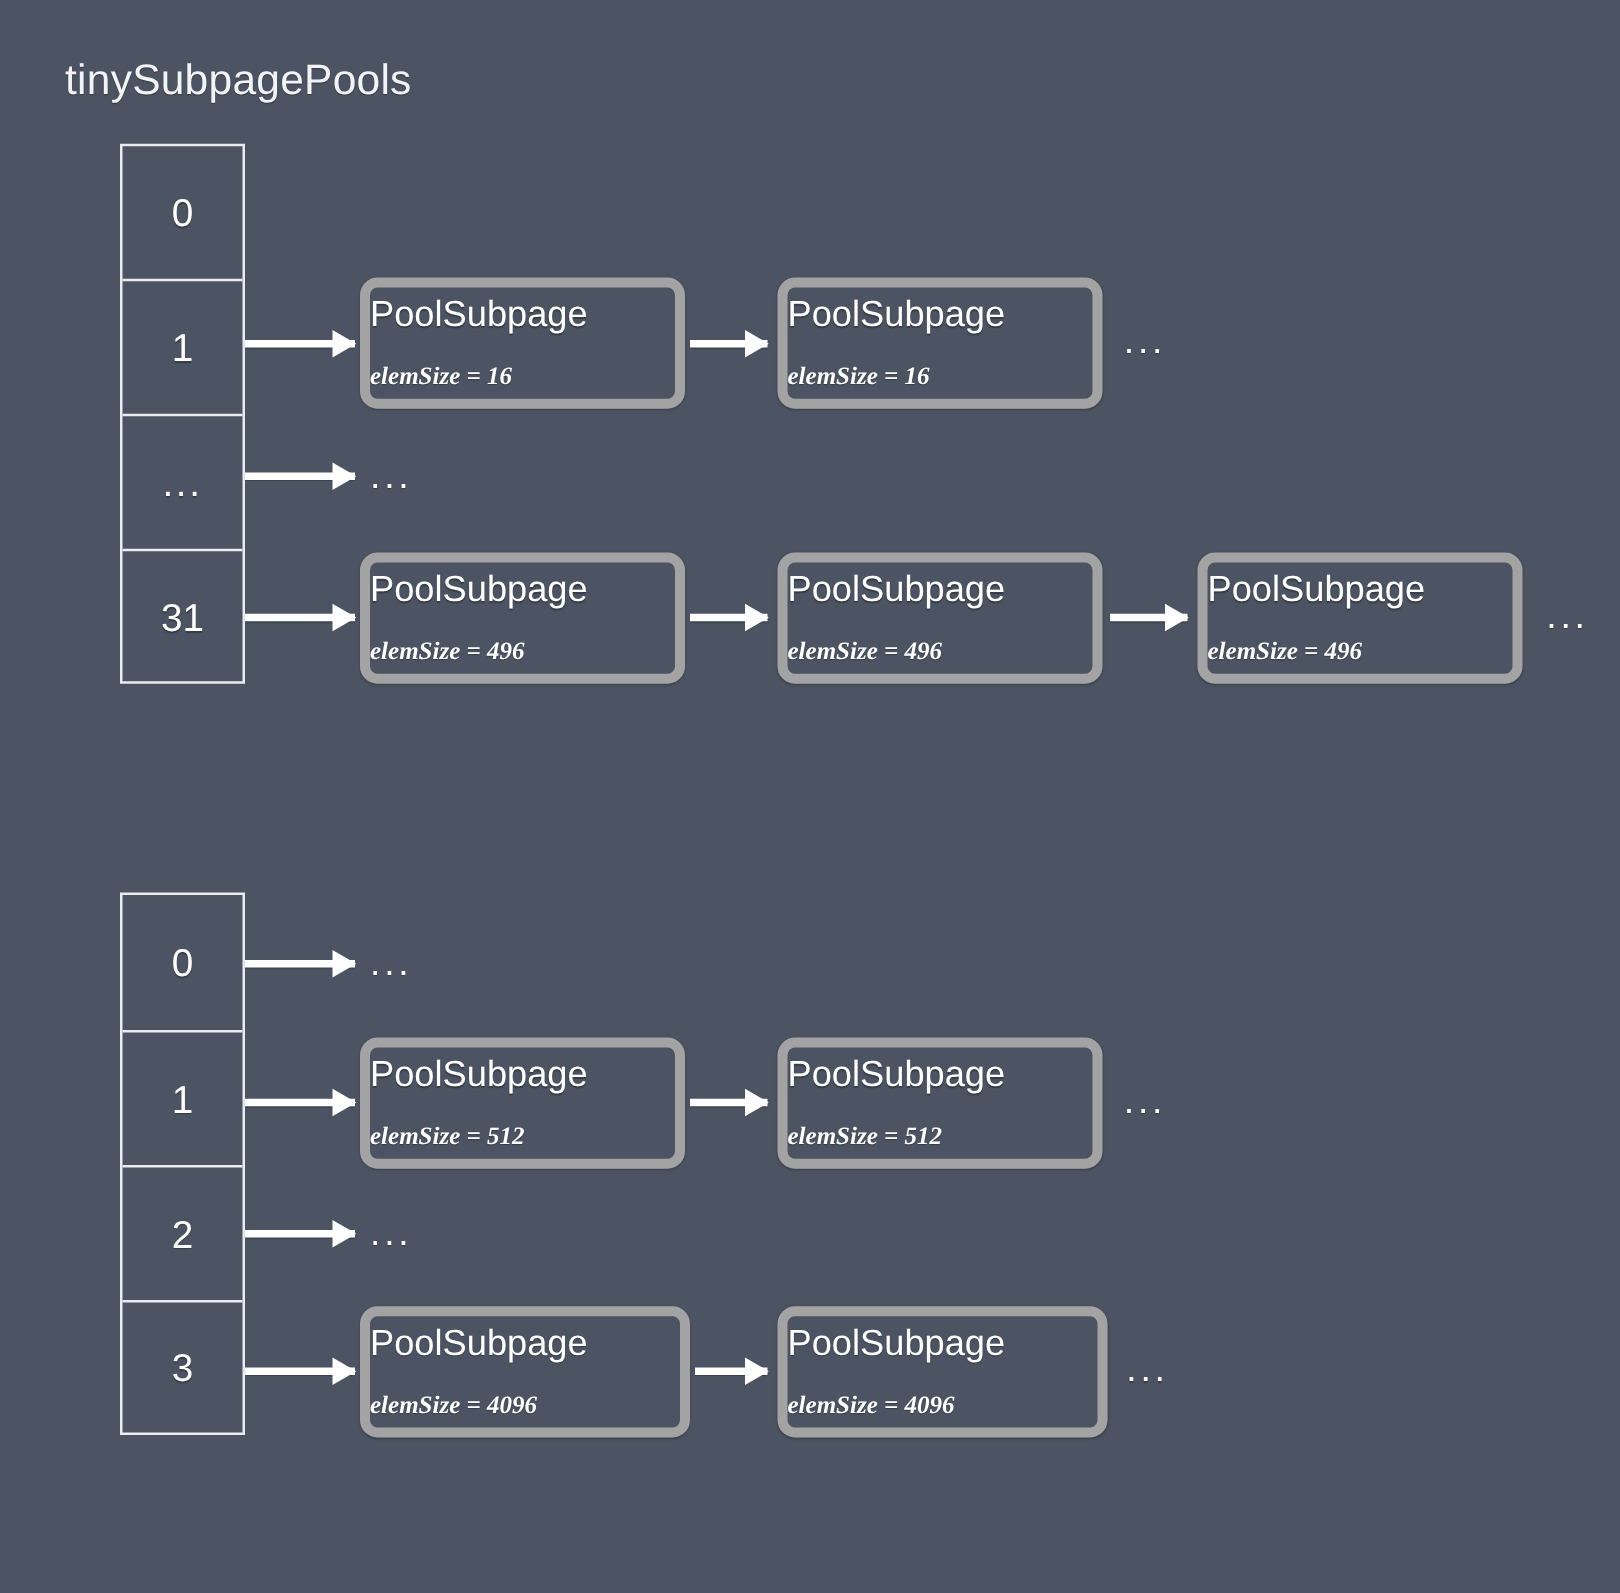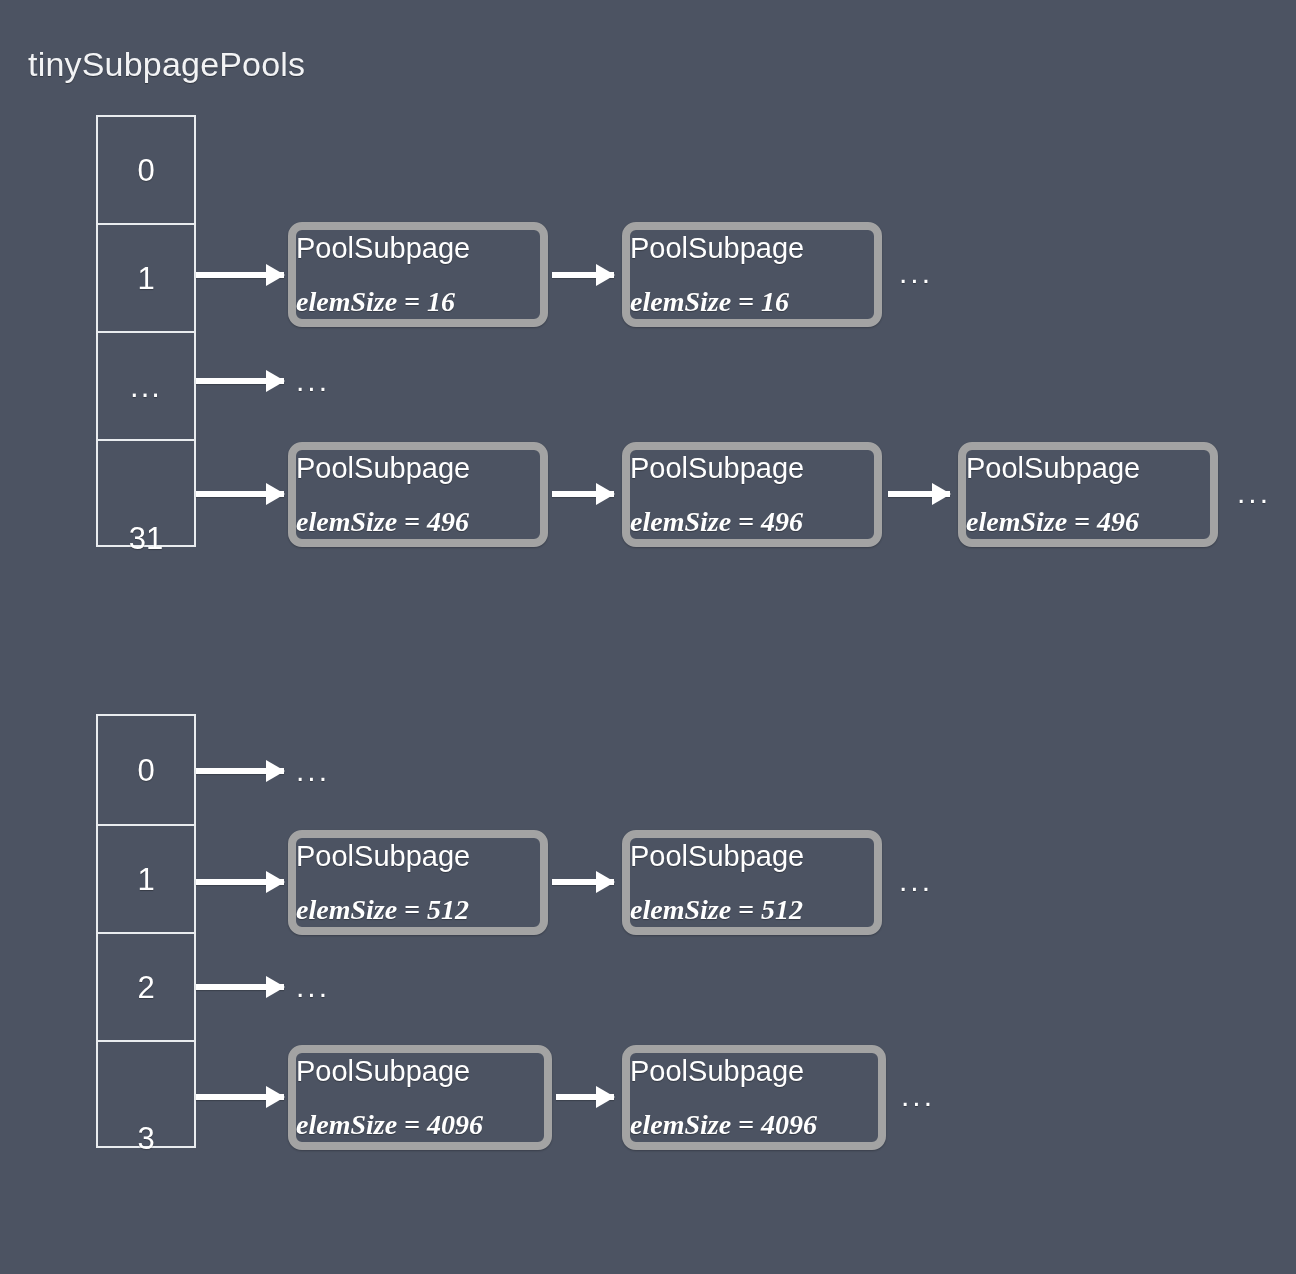--- a/index.html
+++ b/index.html
@@ -26,40 +26,40 @@
 
   
   .section-title {
     position: absolute;
     font-size: 34px;
     font-weight: 400;
     letter-spacing: 0.2px;
     color: #f2f3f5;
     white-space: nowrap;
     text-shadow: 0 1px 1px rgba(0,0,0,0.35);
+    margin-left: 24px;
   }
 
   
   .index-col {
     position: absolute;
     border: 2px solid #e9ecef;
     box-sizing: border-box;
     background: transparent;
   }
   .index-cell {
     position: relative;
     box-sizing: border-box;
     border-bottom: 2px solid #e9ecef;
     display: flex;
     align-items: center;
     justify-content: center;
   }
   .index-cell:last-child {
     border-bottom: none;
-    margin-top: 44px;
   }
   .index-cell span {
     font-size: 31px;
     color: #ffffff;
     line-height: 1;
     text-shadow: 0 1px 1px rgba(0,0,0,0.3);
   }
   .index-cell span.dots {
     font-size: 31px;
     letter-spacing: 2px;
@@ -79,21 +79,21 @@
     box-shadow: 0 1px 2px rgba(0,0,0,0.25);
   }
   .node .node-title {
     font-size: 29px;
     line-height: 1.05;
     color: #ffffff;
     text-shadow: 0 1px 1px rgba(0,0,0,0.3);
     white-space: nowrap;
   }
   .node .node-sub {
-    font-size: 28px;
+    font-size: 20px;
     font-style: italic;
     font-weight: bold;
     line-height: 1.05;
     margin-top: 24px;
     color: #ffffff;
     text-shadow: 0 1px 1px rgba(0,0,0,0.3);
     white-space: nowrap;
     font-family: "Liberation Serif", serif;
   }
 

